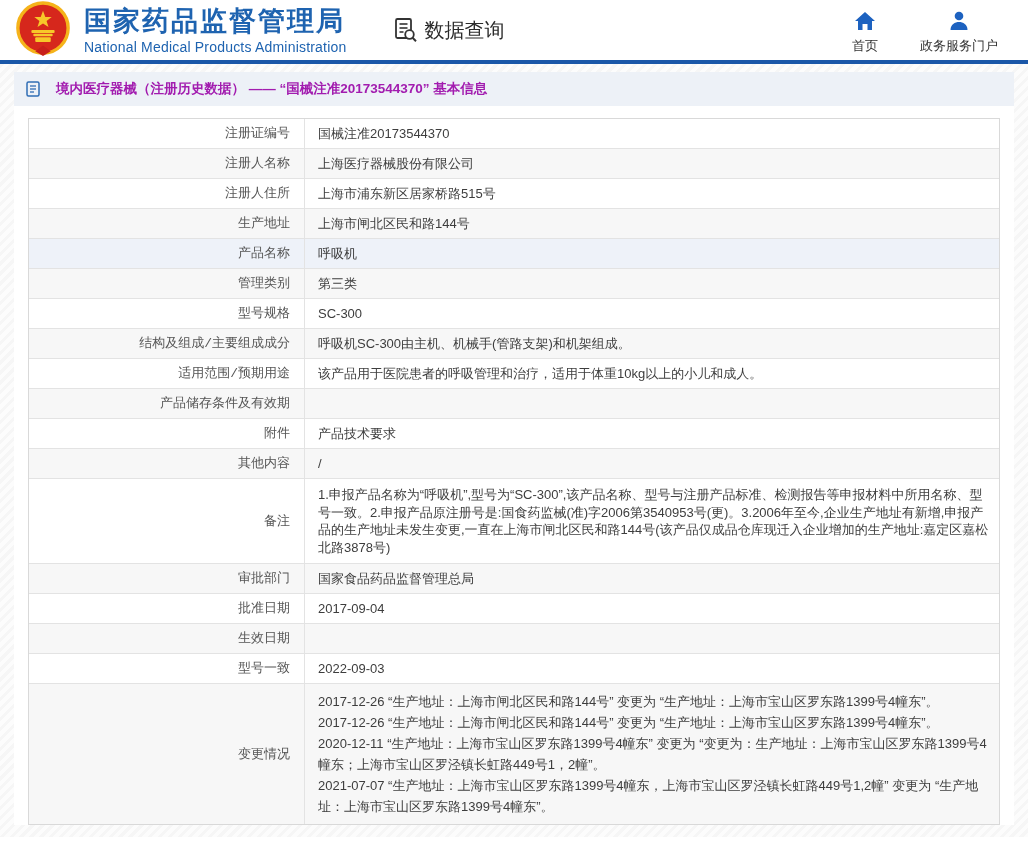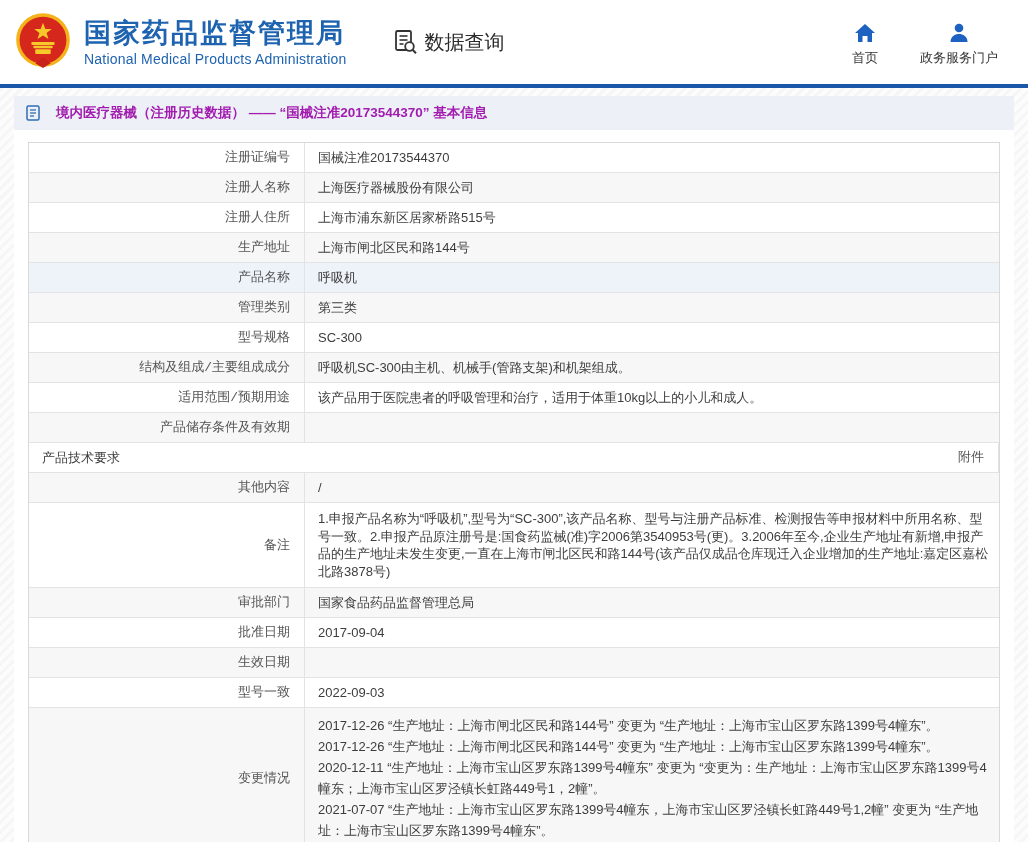--- a/index.html
+++ b/index.html
@@ -1,19 +1,19 @@
 <!DOCTYPE html>
 <html><head>
 <meta charset="utf-8">
 <style>
   * { margin:0; padding:0; box-sizing:border-box; }
   html,body { width:1028px; font-family:"Liberation Sans","DejaVu Sans",sans-serif; background:#fff; }
 
   
-  .header { height:84px; display:flex; align-items:center; padding:0 30px 0 14px; background:#fff; }
+  .header { height:60px; display:flex; align-items:center; padding:0 30px 0 14px; background:#fff; }
   .emblem { width:58px; height:58px; flex:0 0 auto; }
   .org { margin-left:12px; }
   .org-zh { font-size:27px; font-weight:bold; color:#1e63b0; letter-spacing:2px; line-height:30px; }
   .org-en { font-size:14px; color:#1e63b0; margin-top:3px; letter-spacing:.2px; }
   .nav-query { display:flex; margin-left:48px; font-size:20px; color:#2b2b2b; cursor:pointer; }
   .nav-query svg { margin-right:6px; }
   .spacer { flex:1; }
   .nav-right { display:flex; align-items:flex-start; gap:42px; margin-top:6px; }
   .nav-item { display:flex; flex-direction:column; align-items:center; cursor:pointer; }
   .nav-item .lbl { font-size:13px; color:#333; margin-top:6px; }
@@ -180,25 +180,25 @@
         </div>
         <div class="row alt">
           <div class="cell label">
             <span>产品储存条件及有效期</span>
           </div>
           <div class="cell value">
             <div></div>
           </div>
         </div>
         <div class="row">
+          <div class="cell label">
+            <span>附件</span>
+          </div>
           <div class="cell value">
             <div>产品技术要求</div>
-          </div>
-          <div class="cell label">
-            <span>附件</span>
           </div>
         </div>
         <div class="row alt">
           <div class="cell label">
             <span>其他内容</span>
           </div>
           <div class="cell value">
             <div>/</div>
           </div>
         </div>

